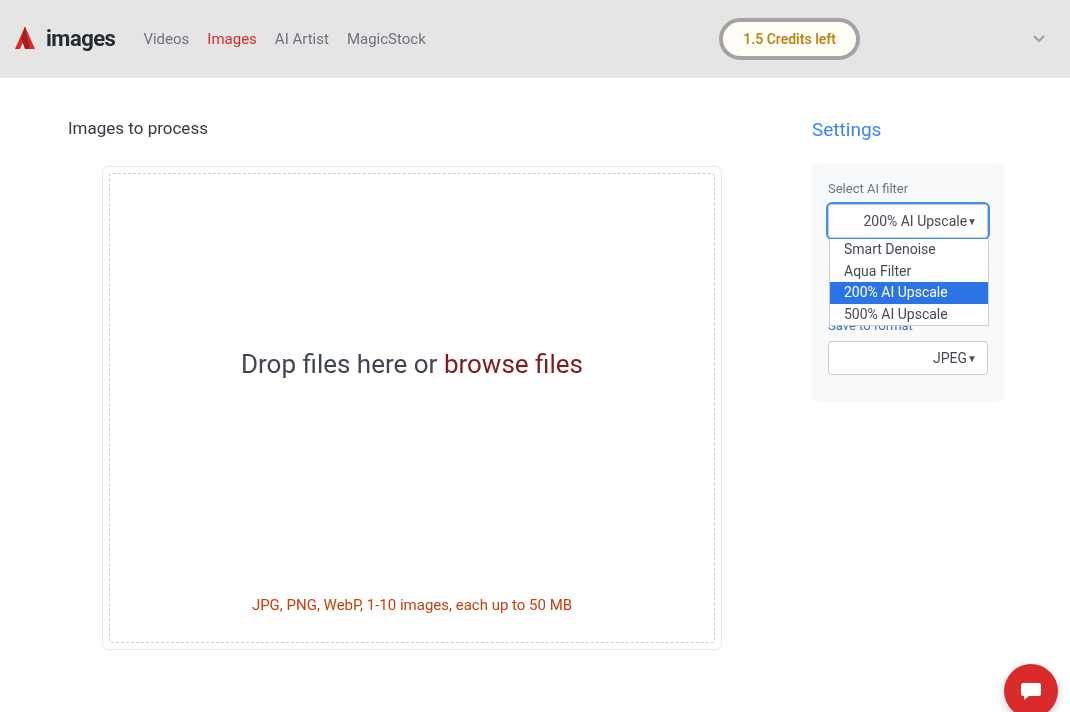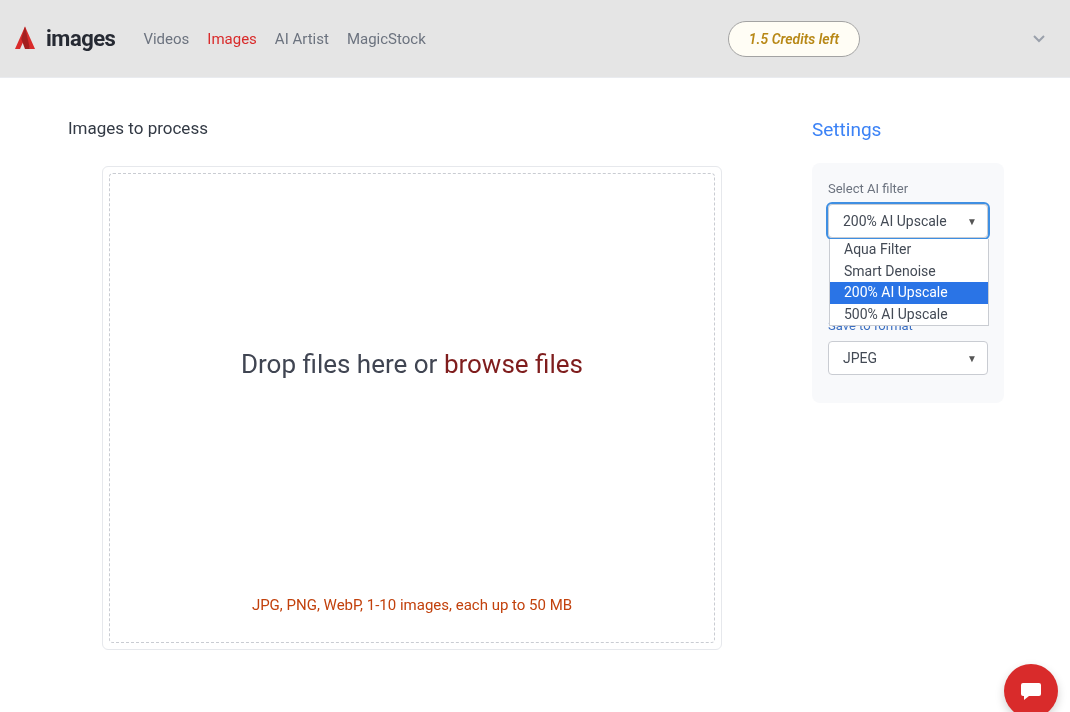--- a/index.html
+++ b/index.html
@@ -39,29 +39,28 @@
     margin-left: 28px;
   }
   .nav-link {
     color: #6c737f;
     font-size: 15px;
     cursor: pointer;
   }
   .nav-link.active { color: #d92b2b; }
   .header-spacer { flex: 1; }
   .credits-pill {
-    border: 1px solid #a3a3a3;
+    border: 4px solid #a3a3a3;
     background: #fffdf5;
     color: #b88816;
     border-radius: 999px;
     padding: 9px 20px;
     font-size: 14px;
     font-weight: 600;
     cursor: pointer;
-    font-style: italic;
   }
   .user-menu {
     width: 38px;
     height: 38px;
     margin-left: 160px;
     display: flex;
     align-items: center;
     justify-content: center;
     cursor: pointer;
     color: #9aa0ab;
@@ -156,21 +155,21 @@
     display: block;
   }
   .select {
     width: 160px;
     height: 34px;
     border: 1px solid #c9ccd2;
     border-radius: 4px;
     background: #fff;
     display: flex;
     align-items: center;
-    justify-content: space-between;
+    justify-content: flex-end;
     padding: 0 10px 0 14px;
     font-size: 14px;
     color: #434a55;
     cursor: pointer;
     position: relative;
   }
   .select.focused {
     outline: 2px solid #3f8fe2;
     outline-offset: 0;
   }
@@ -267,22 +266,22 @@
   <div class="right-col">
     <div class="settings-title">Settings</div>
     <div class="settings-card">
 
       <div class="field-group">
         <span class="field-label">Select AI filter</span>
         <div class="select focused">
           <span>200% AI Upscale</span>
           <span class="caret">▼</span>
           <div class="dropdown-list">
+            <div class="dropdown-option">Smart Denoise</div>
             <div class="dropdown-option">Aqua Filter</div>
-            <div class="dropdown-option">Smart Denoise</div>
             <div class="dropdown-option selected">200% AI Upscale</div>
             <div class="dropdown-option">500% AI Upscale</div>
           </div>
         </div>
       </div>
 
       <div style="height:72px"></div>
 
       <span class="link-text">Save to format</span>
       <div class="select">

